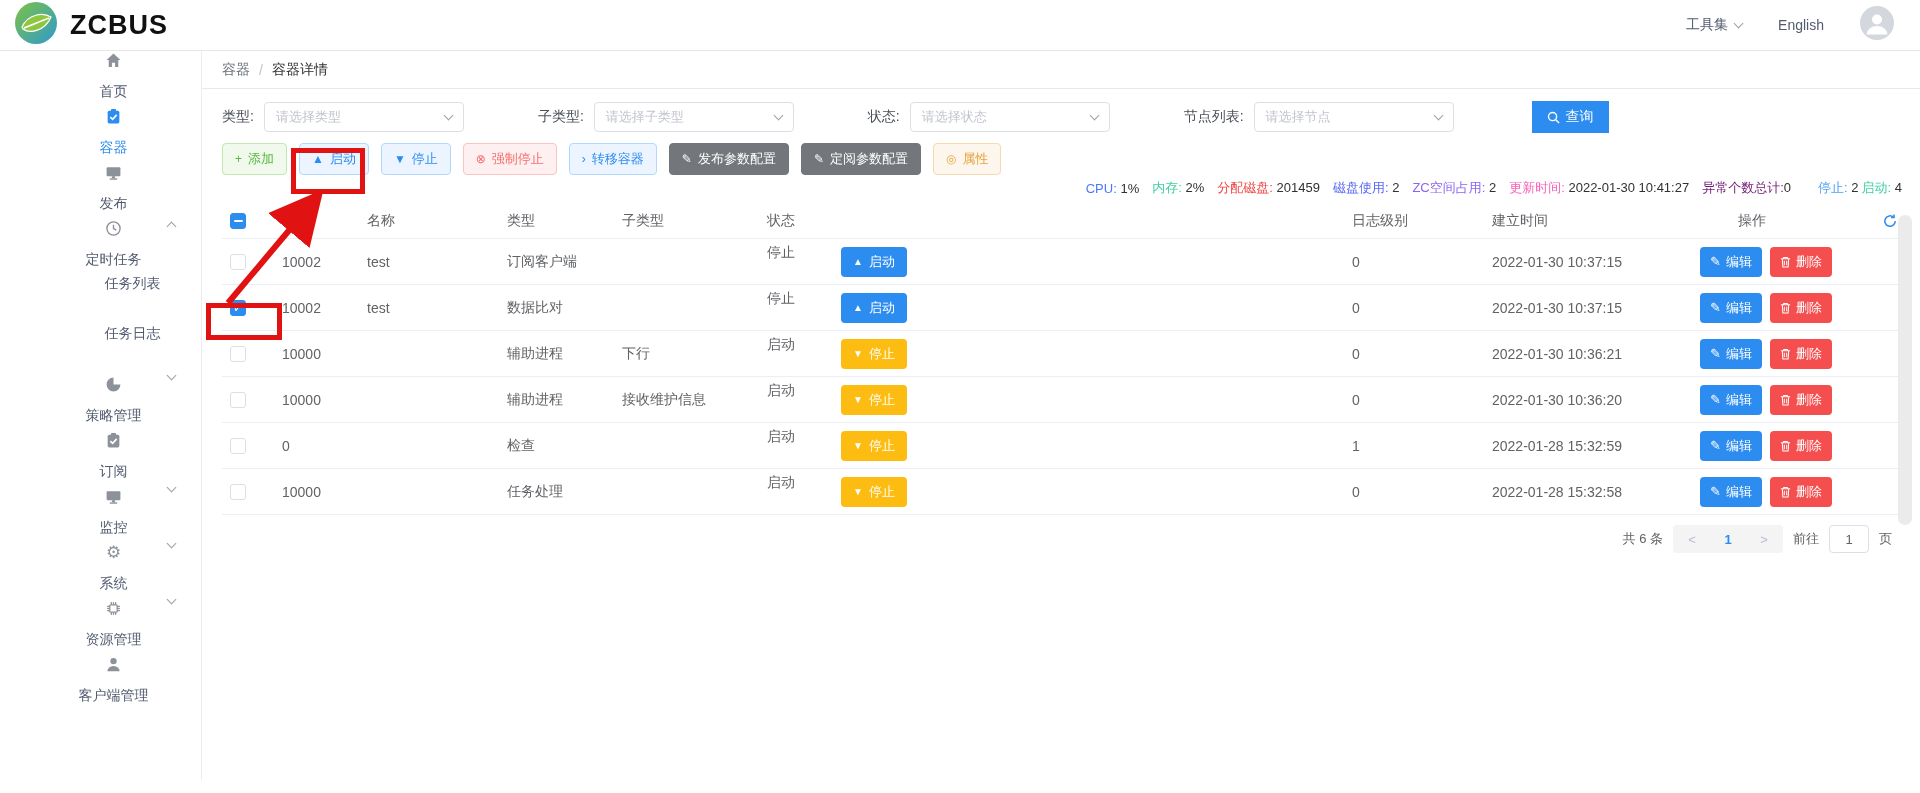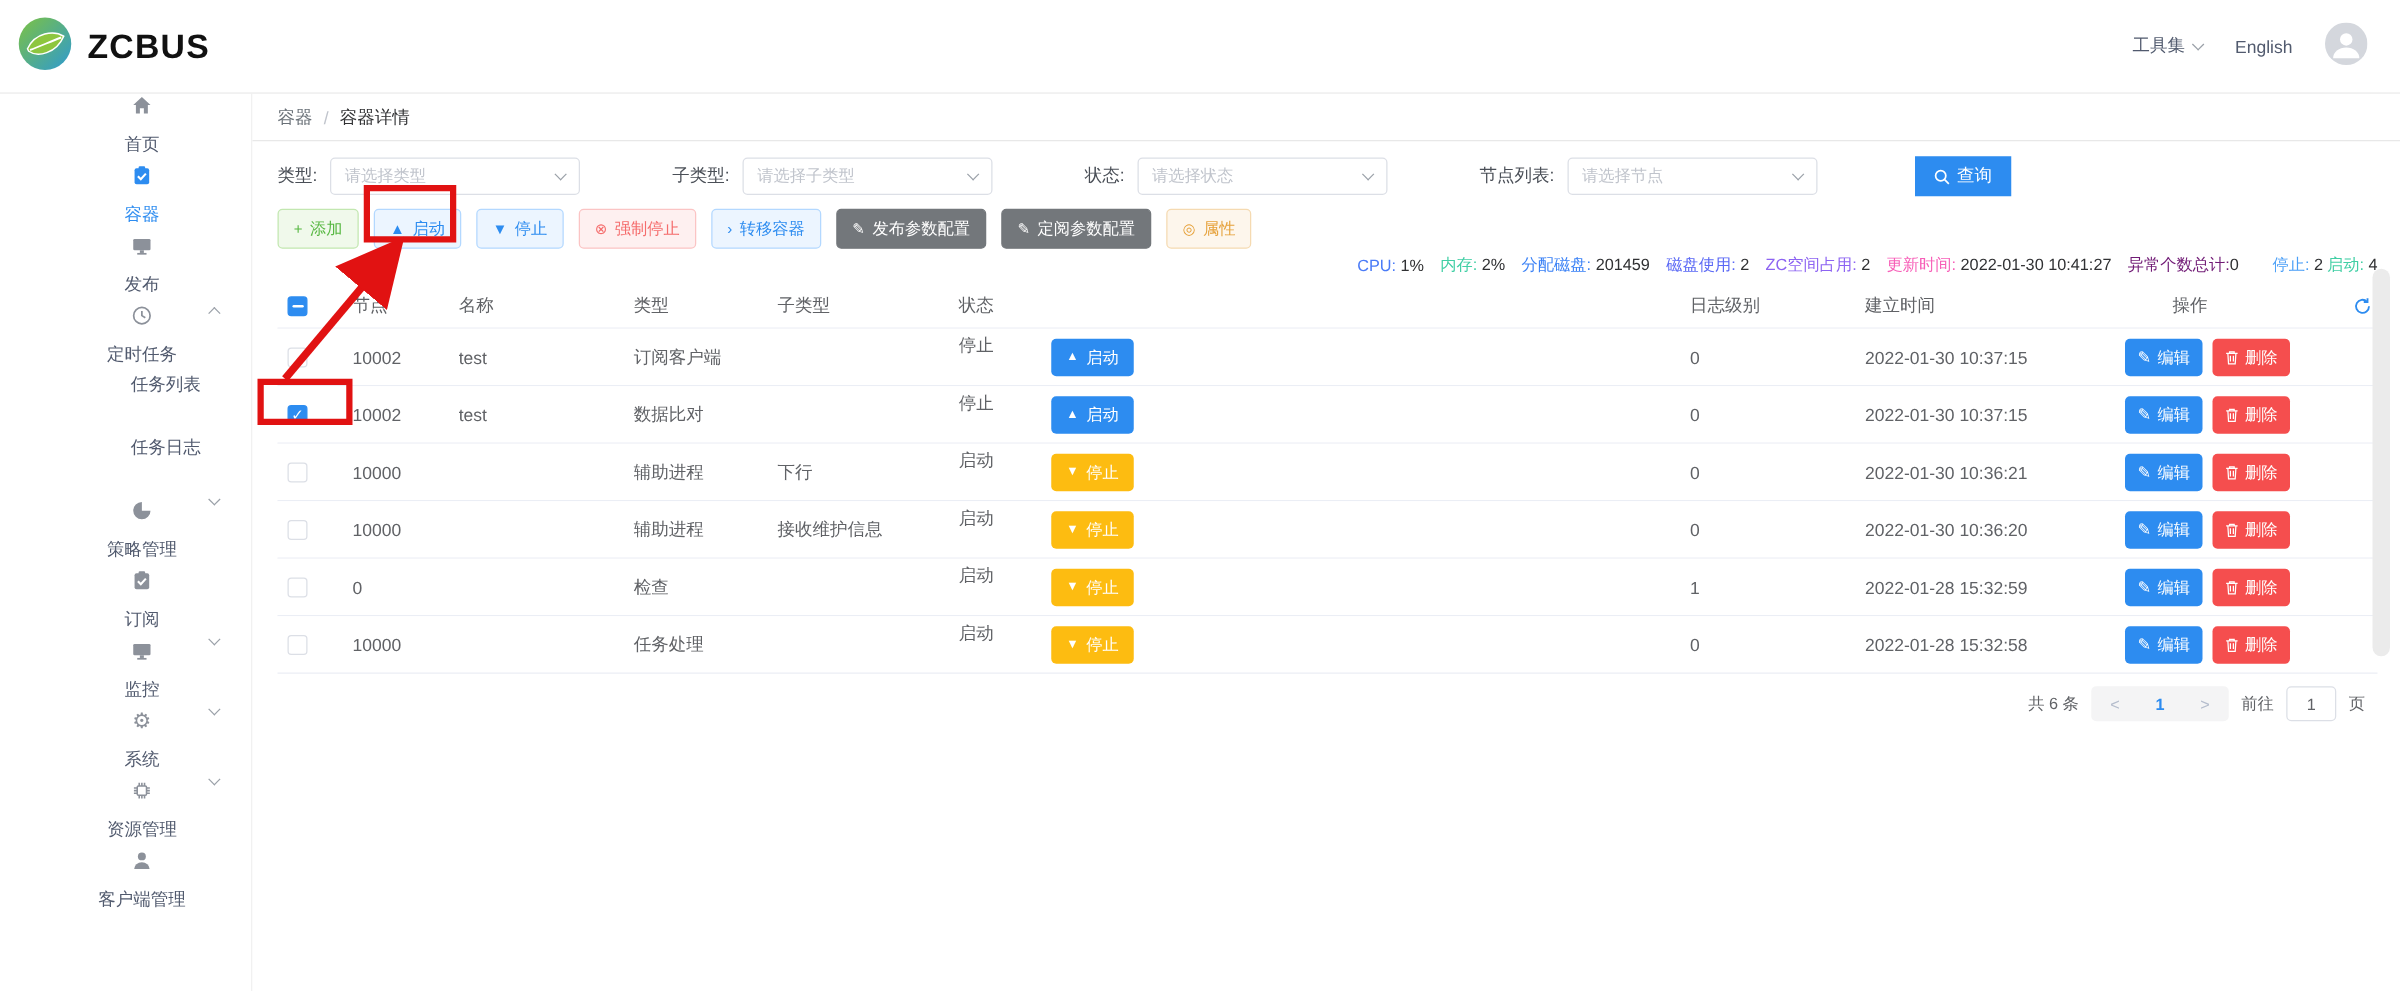--- a/index.html
+++ b/index.html
@@ -1,22 +1,22 @@
 <!DOCTYPE html>
 <html><head>
 <meta charset="utf-8">
 <style>
   * { margin:0; padding:0; box-sizing:border-box; }
   body { font-family:"Liberation Sans","DejaVu Sans",sans-serif; background:#fff; }
   .page { width:1920px; height:793px; position:relative; background:#fff; overflow:hidden; }
 
   
-  .topbar { height:75px; display:flex; align-items:center; padding:0 26px 0 14px; border-bottom:1px solid #e7e7e7; background:#fff; }
+  .topbar { height:51px; display:flex; align-items:center; padding:0 26px 0 14px; border-bottom:1px solid #e7e7e7; background:#fff; }
   .brand { font-size:27px; font-weight:600; color:#111; margin-left:12px; letter-spacing:1px; }
-  .topbar-right { margin-left:auto; display:flex; align-items:center; gap:26px; }
+  .topbar-right { margin-left:auto; display:flex; align-items:center; gap:36px; }
   .top-link { font-size:14px; color:#515a6e; display:flex; align-items:center; gap:7px; cursor:pointer; }
   .chev { width:7px; height:7px; border-right:1px solid #9aa0a8; border-bottom:1px solid #9aa0a8; display:inline-block; }
   .chev.down { transform:rotate(45deg); margin-top:-3px; }
   .chev.up { transform:rotate(-135deg); margin-top:4px; }
 
   
   .shell { display:flex; height:729px; }
   .sidebar { width:202px; border-right:1px solid #ededed; background:#fff; flex:none; }
   .menu-item { height:56px; display:flex; align-items:center; padding-left:26px; gap:14px; font-size:14px; color:#515a6e; position:relative; cursor:pointer;flex-direction:column; }
   .menu-item.active { color:#2d8cf0; }
@@ -322,21 +322,21 @@
           </button>
           <button class="tbtn t-yellow">
             <span class="tico">◎</span>
             <span>属性</span>
           </button>
         </div>
 
         <div class="stats">
           <span class="stat"><span style="color: rgb(74, 123, 247);">CPU:</span> <span class="v">1%</span></span>
           <span class="stat"><span style="color: rgb(66, 207, 165);">内存:</span> <span class="v">2%</span></span>
-          <span class="stat"><span style="color: #3b82f6;">分配磁盘:</span> <span class="v">201459</span></span>
+          <span class="stat"><span style="color: #ef4444;">分配磁盘:</span> <span class="v">201459</span></span>
           <span class="stat"><span style="color: rgb(90, 104, 245);">磁盘使用:</span> <span class="v">2</span></span>
           <span class="stat"><span style="color: rgb(141, 100, 242);">ZC空间占用:</span> <span class="v">2</span></span>
           <span class="stat"><span style="color: rgb(247, 95, 184);">更新时间:</span> <span class="v">2022-01-30 10:41:27</span></span>
           <span class="stat"><span style="color: #701a75;">异常个数总计:</span><span class="v">0</span></span>
           <span class="stat" style="margin-left:14px;"><span style="color: rgb(74, 159, 247);">停止:</span> <span class="v">2</span></span>
           <span class="stat" style="margin-left:-10px;"><span style="color: rgb(66, 207, 165);">启动:</span> <span class="v">4</span></span>
         </div>
 
         <div class="tbl">
           <div class="thead">

